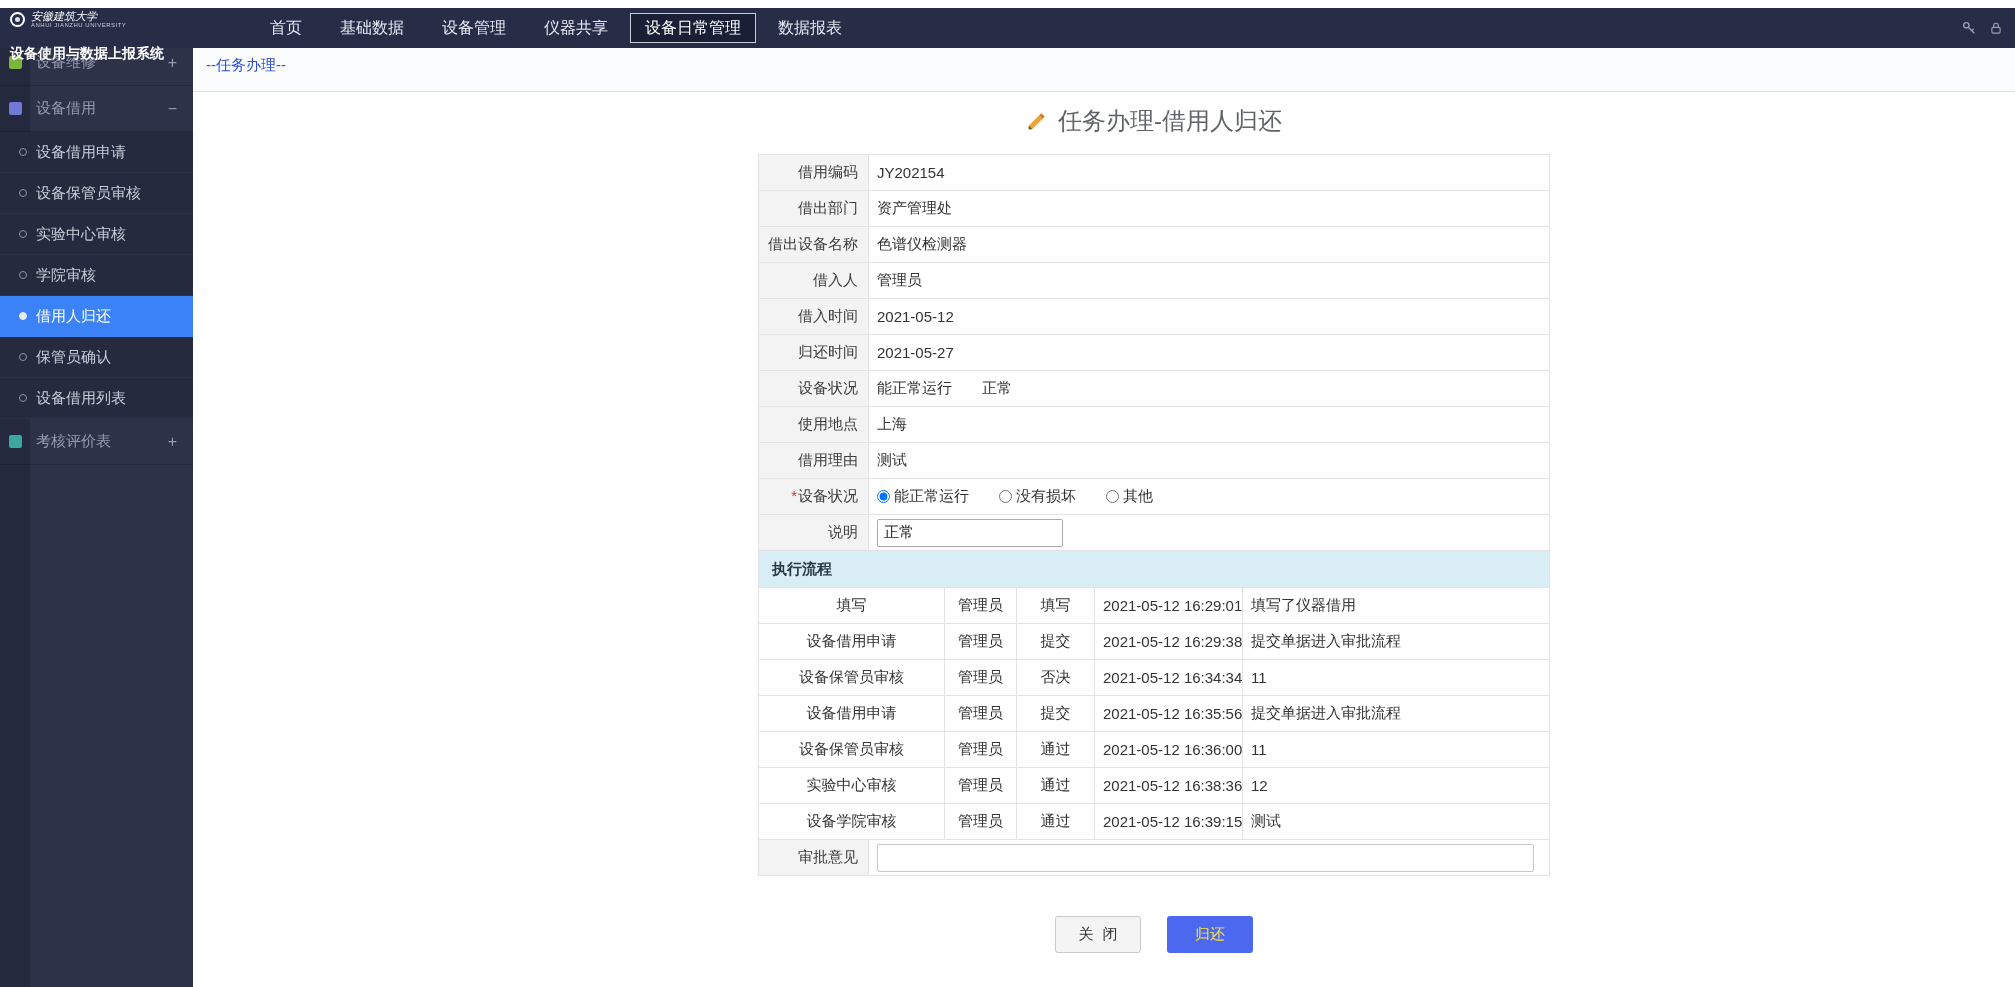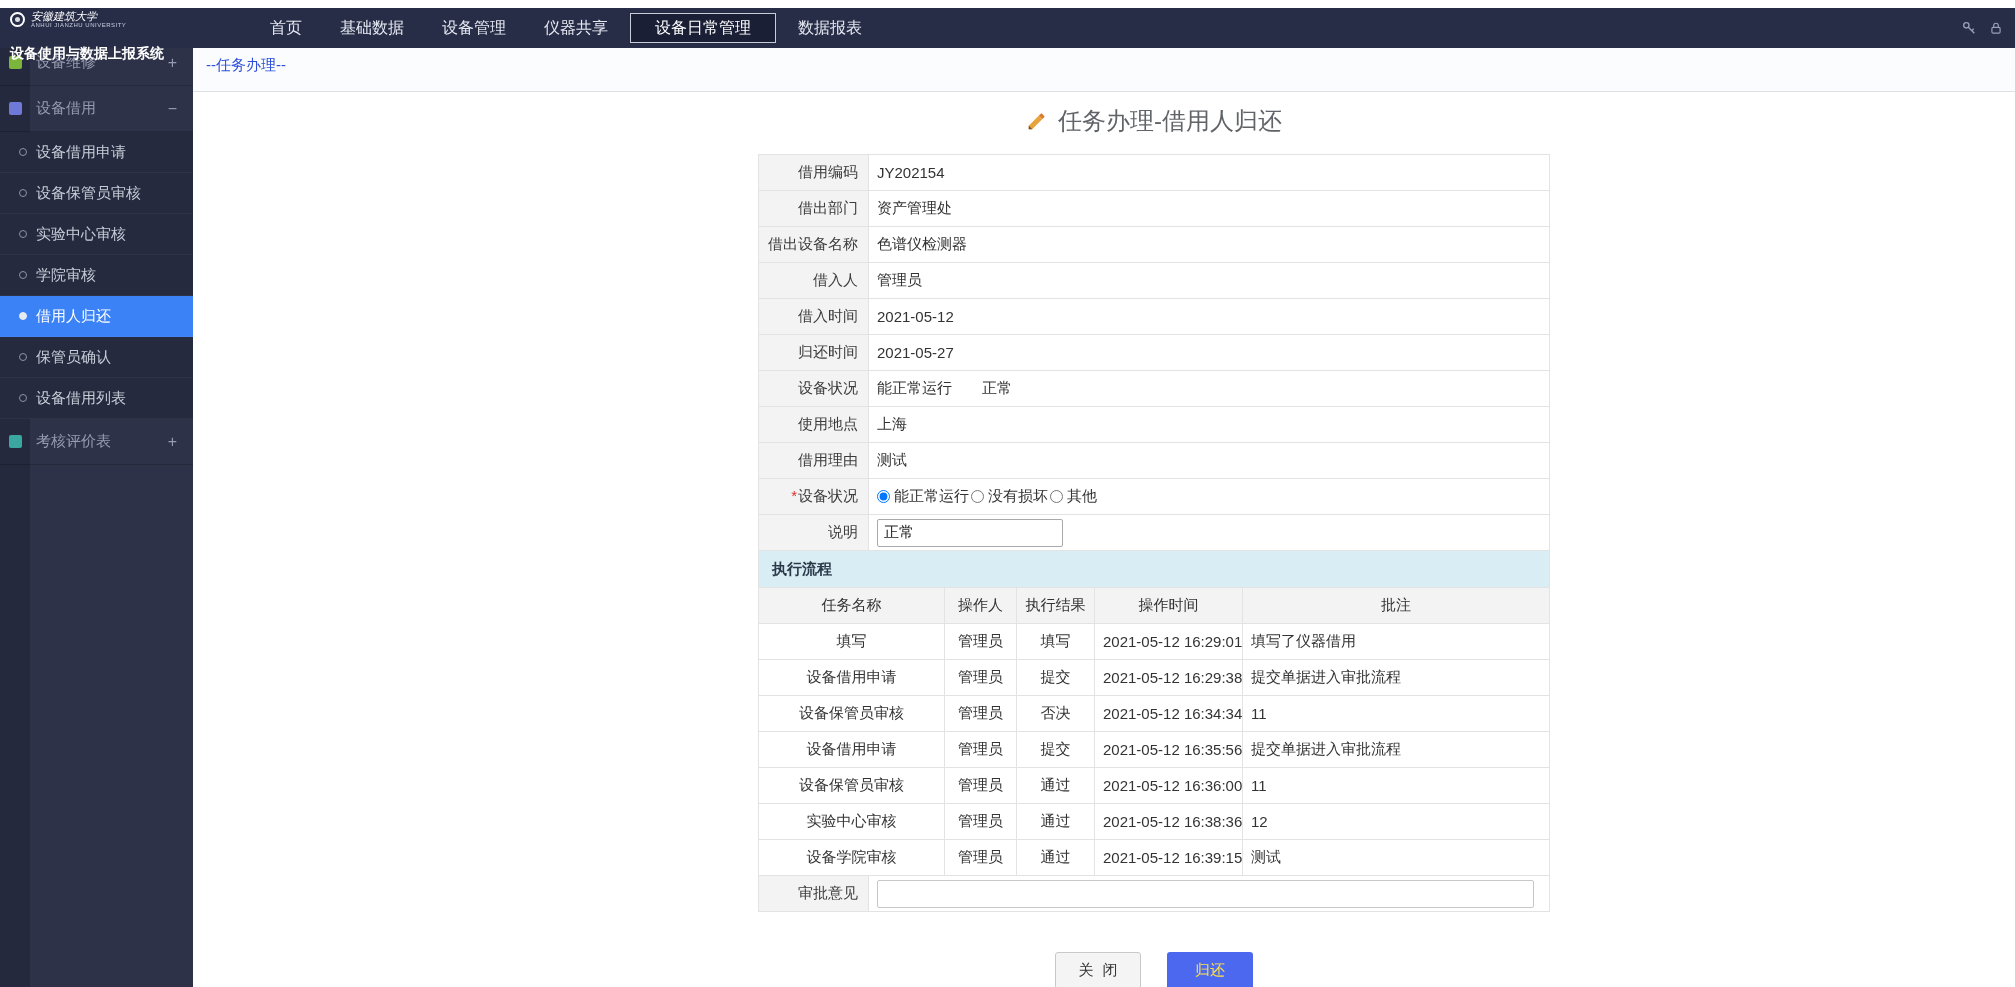--- a/index.html
+++ b/index.html
@@ -19,21 +19,21 @@
   .brand { width: 215px; padding: 3px 0 0 10px; color: #fff; flex-shrink: 0; }
   .brand-top { display: flex; align-items: flex-start; gap: 6px; }
   .logo-seal { width: 15px; height: 15px; border: 2px solid #fff; border-radius: 50%; position: relative; flex-shrink: 0; margin-top: 1px; }
   .logo-seal::after { content: ""; position: absolute; inset: 3px; border-radius: 50%; background: #fff; opacity: .85; }
   .uni-cn { font-family: "DejaVu Serif", "Liberation Serif", serif; font-style: italic; font-size: 11px; line-height: 11px; }
   .uni-en { font-size: 6px; color: #c9cee0; letter-spacing: .5px; line-height: 7px; }
   .sys-title { font-size: 14px; font-weight: bold; line-height: 17px; margin-top: 16px; }
 
   nav { display: flex; margin-left: 36px; }
   .nav-item { display: flex; align-items: center; padding: 0 19px; color: #e6e9f2; font-size: 16px; cursor: pointer; white-space: nowrap; }
-  .nav-item.active { margin: 5px 3px; padding: 0 24px; background: #1a1f36; border: 1px solid #c9cdd9; color: #ffffff; }
+  .nav-item.active { margin: 5px 3px; padding: 0 14px; background: #1a1f36; border: 1px solid #c9cdd9; color: #ffffff; }
   .nav-right { margin-left: auto; display: flex; align-items: center; gap: 12px; padding-right: 12px; }
   .nav-right svg { display: block; }
 
   
   aside { position: absolute; top: 40px; left: 0; width: 193px; bottom: 0; background: #2d3249; z-index: 2; }
   .icon-strip { position: absolute; left: 0; top: 0; bottom: 0; width: 30px; background: rgba(0,0,0,.16); }
   .side-section { position: relative; height: 46px; display: flex; align-items: center; color: #969bb1; font-size: 15px; cursor: pointer; border-bottom: 1px solid rgba(0,0,0,.18); }
   .mod-icon { width: 13px; height: 13px; border-radius: 2px; margin: 0 14px 0 9px; flex-shrink: 0; background: #888; }
   .toggle { margin-left: auto; margin-right: 16px; font-size: 16px; }
   .submenu { position: relative; background: #252a3e; }
@@ -56,21 +56,21 @@
 
   .flow-header { margin-top: -1px; border: 1px solid #e3e3e3; background: #d9edf5; height: 38px; display: flex; align-items: center; padding-left: 13px; font-size: 15px; font-weight: bold; color: #2b3a49; position: relative; z-index: 1; }
   .flow-table { margin-top: -1px; }
   .flow-table td.c { text-align: center; }
   .flow-table tr.thead td { background: #f3f3f3; text-align: center; color: #333; }
   .approval-table { margin-top: -1px; }
 
   .note-input { width: 186px; height: 28px; border: 1px solid #a9a9a9; border-radius: 2px; font-size: 15px; padding: 0 6px; font-family: inherit; color: #222; }
   .approval-input { width: 99%; height: 28px; border: 1px solid #c7c7c7; border-radius: 2px; font-size: 15px; padding: 0 6px; font-family: inherit; }
 
-  .radio-group { display: flex; align-items: center; gap: 2px; }
+  .radio-group { display: flex; align-items: center; gap: 30px; }
   .radio-opt { display: flex; align-items: center; gap: 4px; font-size: 15px; color: #333; cursor: pointer; }
   .radio-opt input { margin: 0; }
   .req { color: #e02b2b; margin-right: 1px; }
 
   .btn-row { margin-top: 40px; display: flex; justify-content: center; gap: 26px; }
   button { height: 37px; min-width: 86px; font-size: 15px; border-radius: 3px; cursor: pointer; font-family: Liberation Mono, monospace; }
   .btn-close { background: #f4f4f4; border: 1px solid #c9c9c9; color: #333; }
   .btn-return { border: none; color: #fde047; background: #4c68ef; }
 </style>
 </head>
@@ -255,27 +255,20 @@
 
     <table class="flow-table">
       <colgroup>
           <col style="width:186px">
           <col style="width:72px">
           <col style="width:78px">
           <col style="width:148px">
           <col>
         </colgroup>
       <tbody>
-          <tr class="thead">
-        <td>任务名称</td>
-        <td>操作人</td>
-        <td>执行结果</td>
-        <td>操作时间</td>
-        <td>批注</td>
-      </tr>
       <tr>
         <td class="c">填写</td>
         <td class="c">管理员</td>
         <td class="c">填写</td>
         <td class="c">2021-05-12 16:29:01</td>
         <td>填写了仪器借用</td>
       </tr>
       <tr>
         <td class="c">设备借用申请</td>
         <td class="c">管理员</td>

